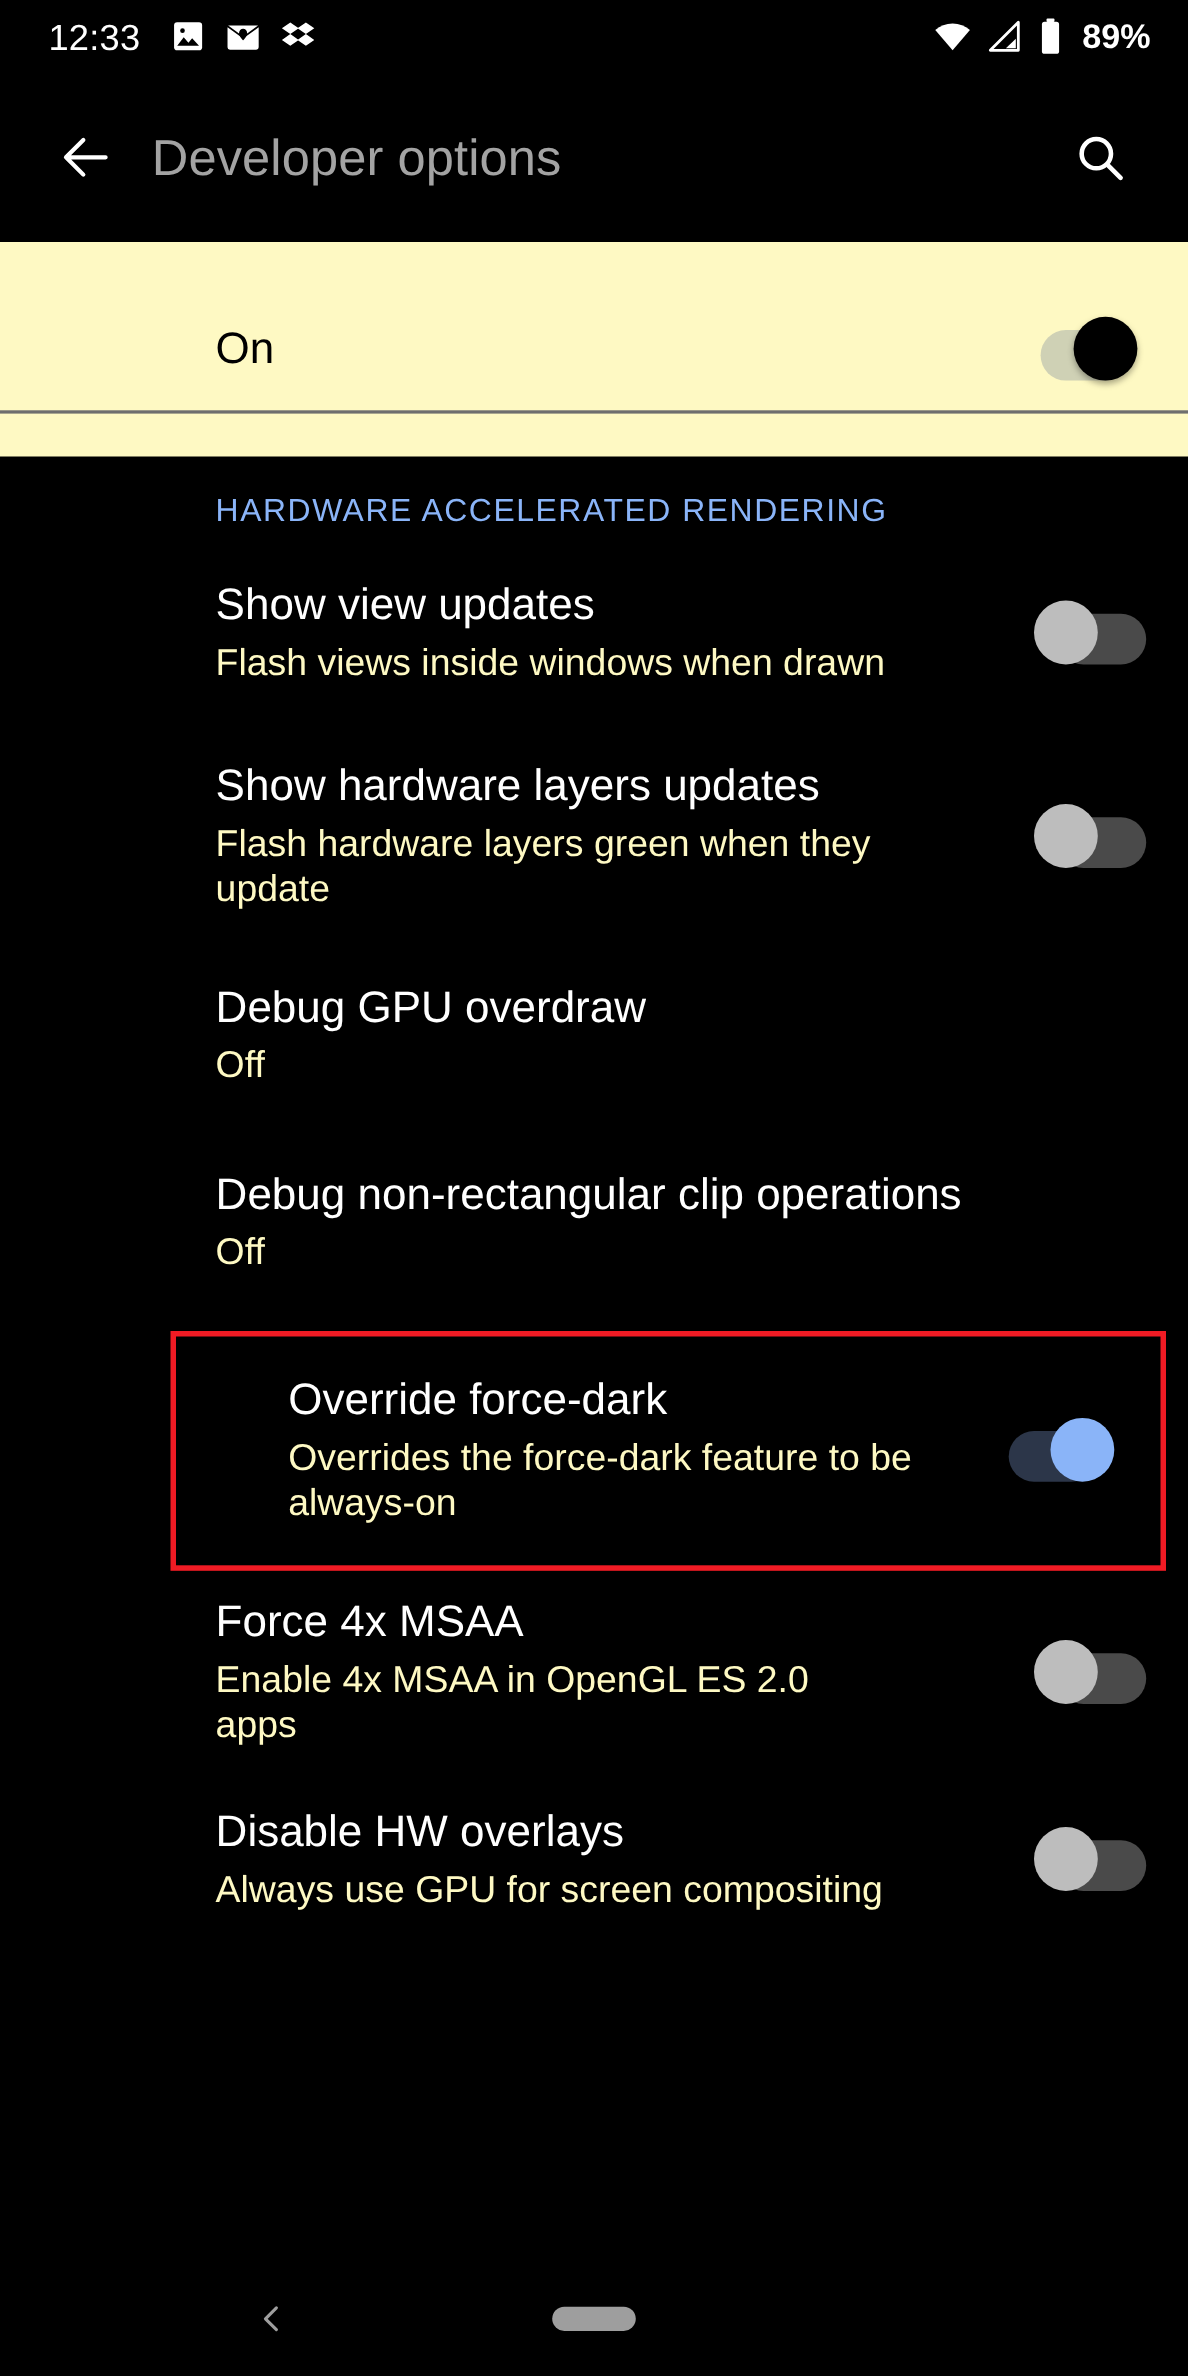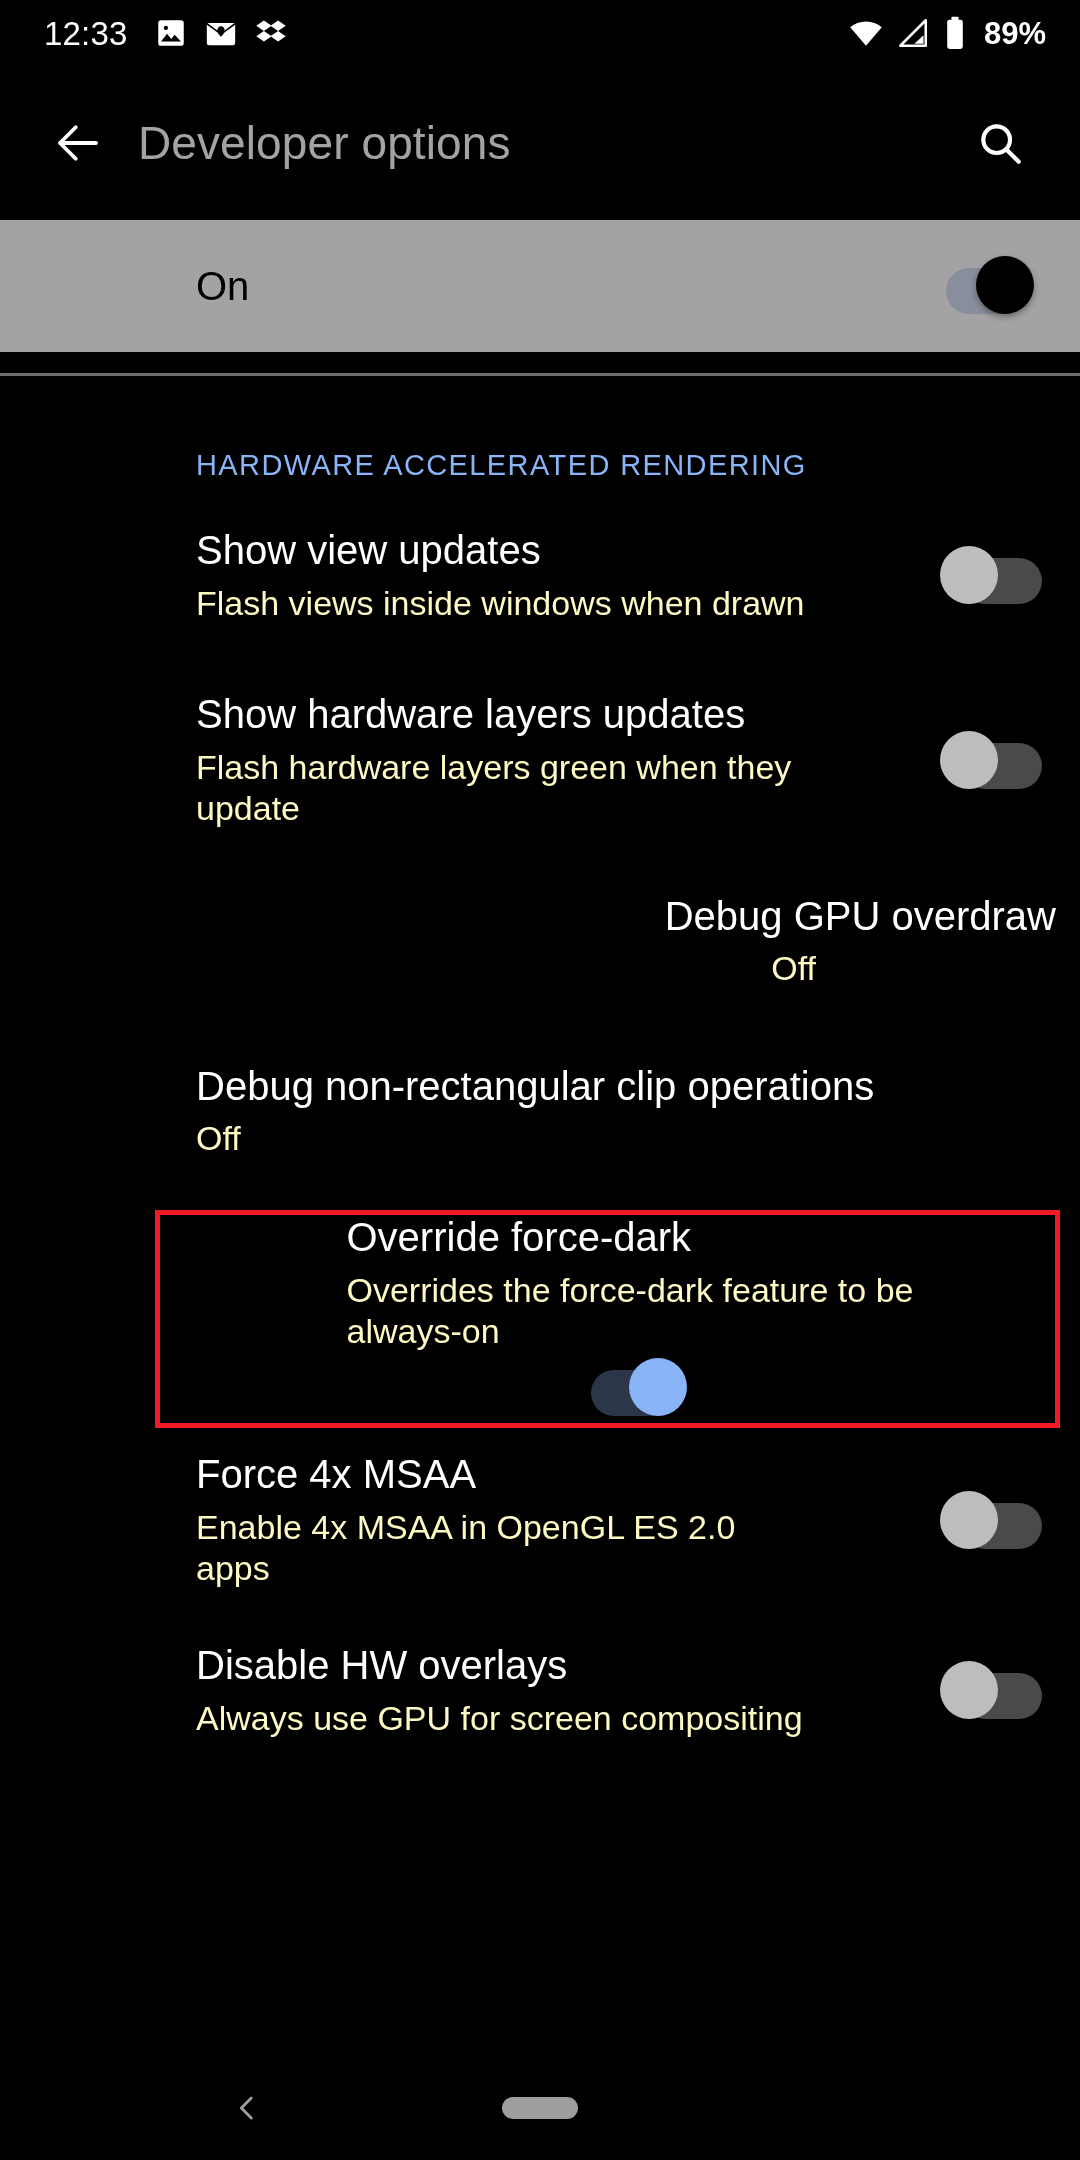--- a/index.html
+++ b/index.html
@@ -97,22 +97,22 @@
     align-items: center;
     justify-content: center;
     flex: none;
   }
 
   
   .master-banner {
     position: absolute;
     top: 220px; left: 0;
     width: 1080px;
-    height: 132px;
-    background: #a3a3a3;
+    height: 195px;
+    background: #fef9c3;
     display: flex;
     align-items: center;
     box-sizing: border-box;
   }
   .master-label {
     font-size: 40px;
     color: #000000;
     margin-left: 196px;
     font-weight: 400;
   }
@@ -203,35 +203,34 @@
   .row-control {
     flex: none;
     margin-right: 38px;
     display: flex;
     align-items: center;
   }
 
   
   .row.r1 { margin-top: 34px; }
   .row.r2 { margin-top: 56px; }
-  .row.r3 { margin-top: 52px; text-align: right; }
+  .row.r3 { margin-top: 52px; }
   .row.r4 { margin-top: 50px; }
   .row.r5 { margin-top: 38px; }
   .row.r6 { margin-top: 24px; }
   .row.r7 { margin-top: 42px; }
 
   
   .row.highlight {
     border: 5px solid #f01b24;
     padding-left: 102px;
     margin-left: 155px;
     margin-right: 20px;
     width: 905px;
     min-height: 218px;
-    flex-direction: column;
   }
   .row.highlight .row-text { padding-left: 0; }
 
   
   .nav-bar {
     position: absolute;
     bottom: 0; left: 0;
     width: 1080px;
     height: 96px;
     display: flex;

